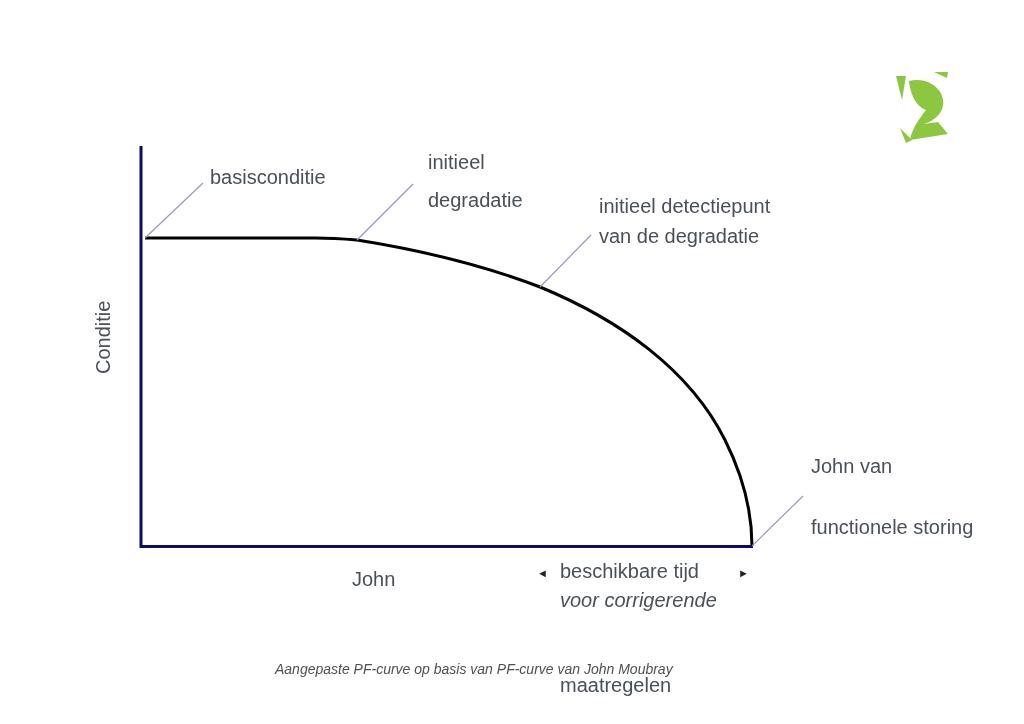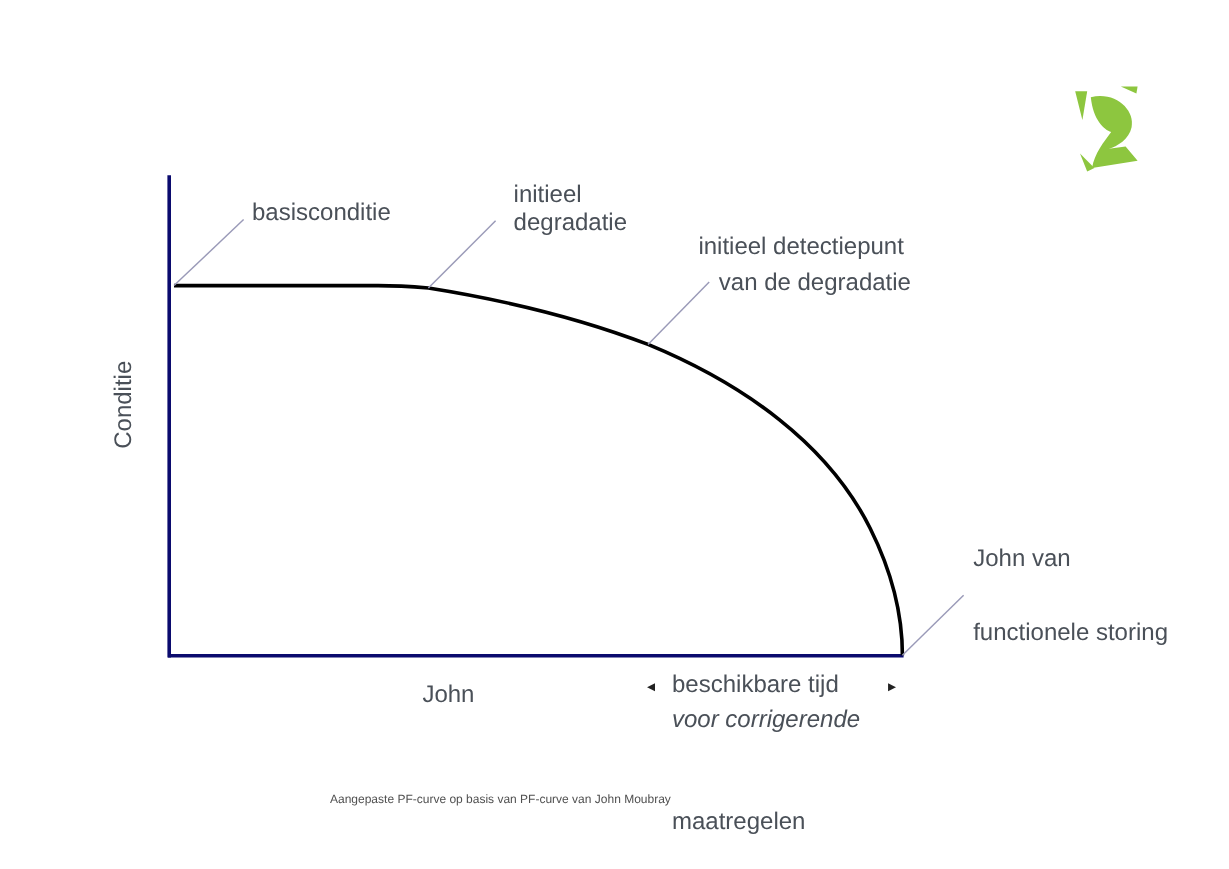--- a/index.html
+++ b/index.html
@@ -2,21 +2,21 @@
 <html><head>
 <meta charset="utf-8">
 <style>
   html, body { margin: 0; padding: 0; background: #ffffff; }
   body { width: 1024px; height: 724px; position: relative; overflow: hidden;
          font-family: "Liberation Sans", sans-serif; color: #4a5058; }
   .canvas { position: absolute; left: 0; top: 0; width: 1024px; height: 724px; }
   .lbl { position: absolute; font-size: 20px; line-height: 28px; color: #4a5058; white-space: nowrap; }
   .ylabel { position: absolute; left: 76px; top: 330px; width: 60px; height: 28px;
             transform-origin: center; transform: rotate(-90deg); font-size: 20px; color: #4a5058; text-align:center; }
-  .caption { position: absolute; left: 275px; top: 661px; font-size: 10px; color: #505050; white-space: nowrap; }
+  .caption { position: absolute; left: 275px; top: 661px; font-size: 14px; color: #505050; white-space: nowrap; font-style: italic; }
   .arrow { position: absolute; font-size: 11px; color: #222; }
 </style>
 </head>
 <body>
 
 <svg class="canvas" viewBox="0 0 1024 724" width="1024" height="724">
 
   <g>
     <path d="M896 76 L948 72 L956 138 L906 143 Z" fill="#ffffff"></path>
     <path d="M909 81 C930 76 946 92 943 106 C941 116 931 122 924 124 L938 122 L948 134 L910 140 C912 128 920 118 926 110 C920 108 911 100 909 81 Z" fill="#8dc63f"></path>
@@ -37,23 +37,23 @@
     <line x1="752" y1="546" x2="803" y2="496"></line>
   </g>
 </svg>
 
 <div class="ylabel">Conditie</div>
 <div class="lbl" style="left:352px; top:565px;">John</div>
 
 <div class="lbl" style="left:210px; top:163px;">basisconditie</div>
 
 <div class="lbl" style="left:428px; top:148px;">initieel</div>
-<div class="lbl" style="left:428px; top:172px;">degradatie</div>
+<div class="lbl" style="left:428px; top:186px;">degradatie</div>
 
-<div class="lbl" style="left:582px; top:192px;text-align:right;">initieel detectiepunt</div>
+<div class="lbl" style="left:599px; top:192px;text-align:right;">initieel detectiepunt</div>
 <div class="lbl" style="left:599px; top:222px;text-align:center;">van de degradatie</div>
 
 <div class="lbl" style="left:811px; top:452px;">John van</div>
 <div class="lbl" style="left:811px; top:481px;margin-top:32px;">functionele storing</div>
 
 <span class="arrow" style="left:537px; top:567px;">◄</span>
 <div class="lbl" style="left:560px; top:557px;text-align:right;">beschikbare tijd</div>
 <span class="arrow" style="left:738px; top:567px;">►</span>
 <div class="lbl" style="left:560px; top:586px;font-style:italic;">voor corrigerende</div>
 <div class="lbl" style="left:560px; top:643px;margin-top:28px;">maatregelen</div>

